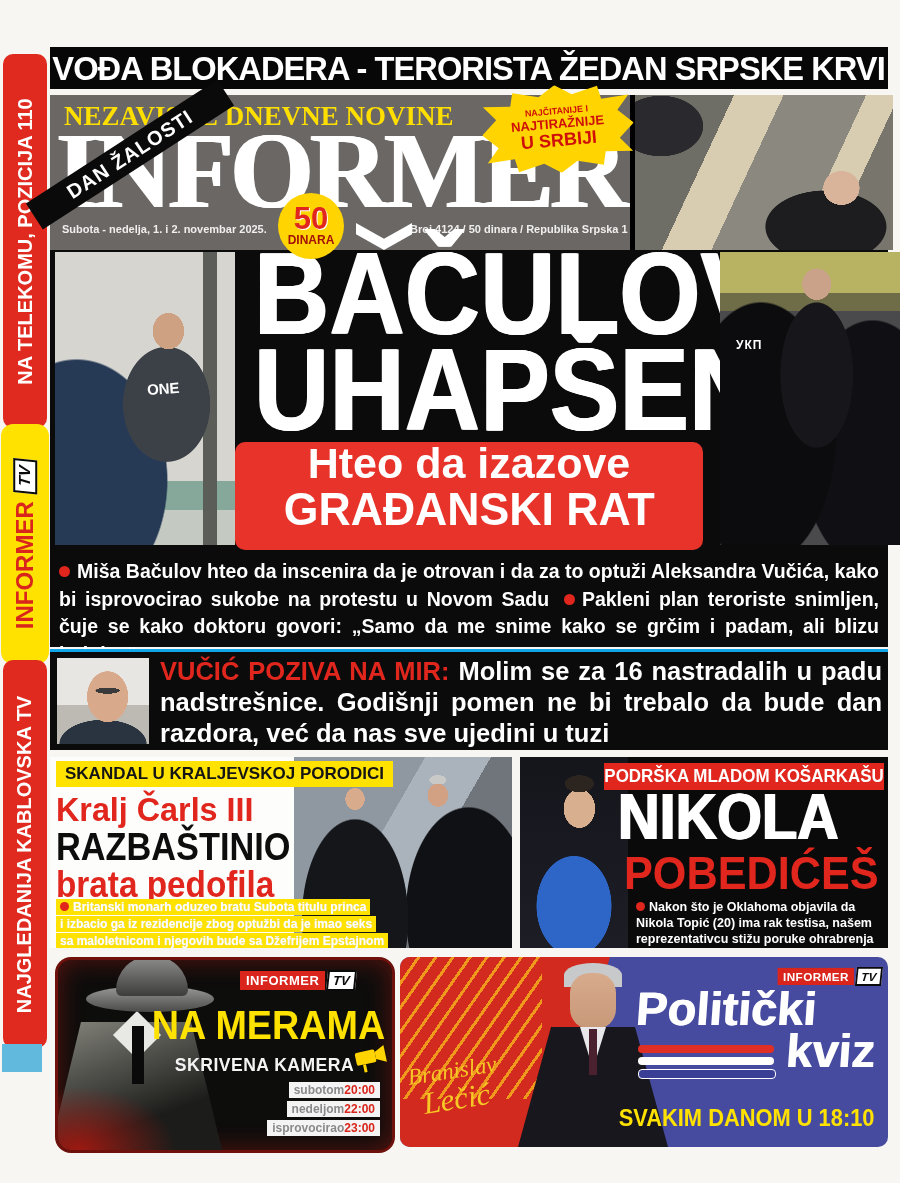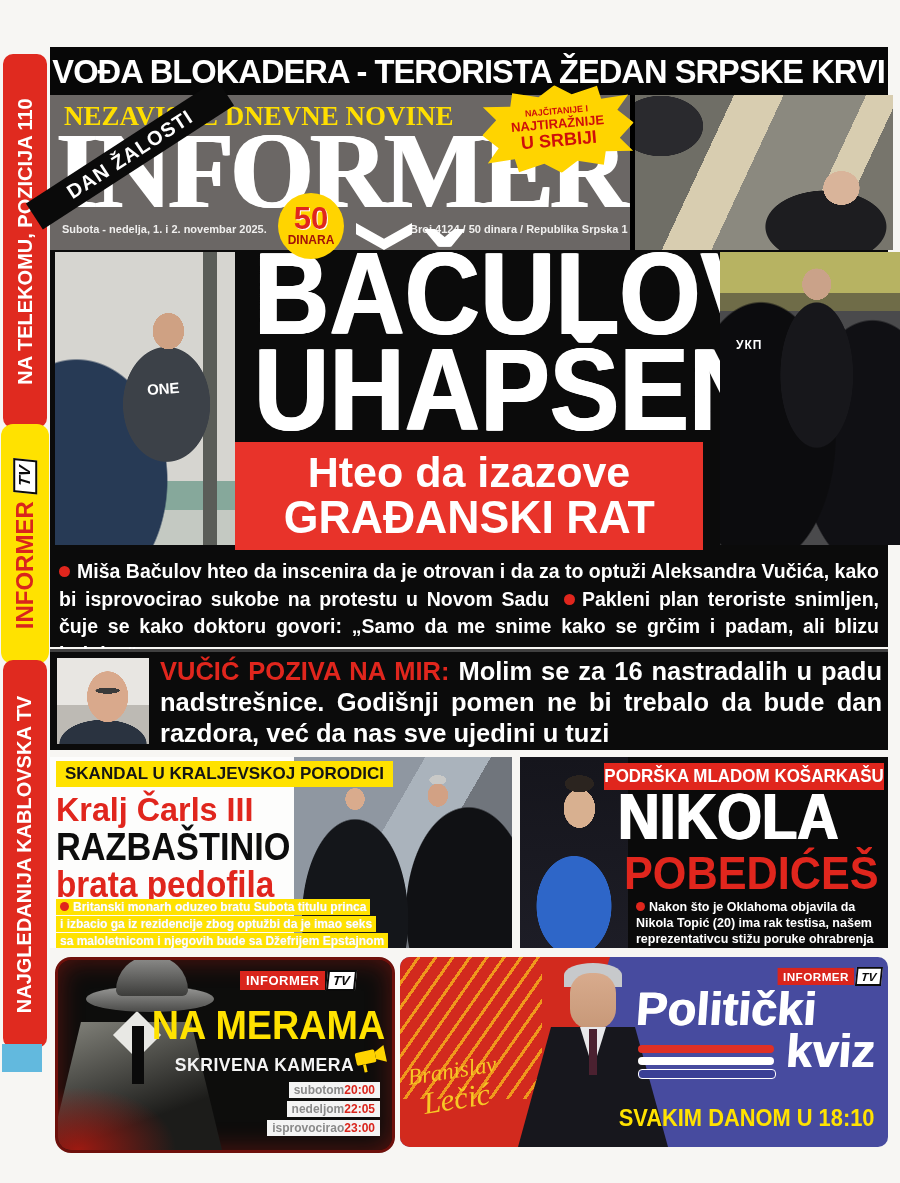--- a/index.html
+++ b/index.html
@@ -15,21 +15,21 @@
   .rail-tv{left:1px;top:424px;width:48px;height:240px;background:#ffe200;border-radius:12px;
            display:flex;align-items:center;justify-content:center;}
   .rail-tv .vtext{color:#d9251c;font-size:24px;display:flex;align-items:center;gap:8px;}
   .mini-tv{background:#fff;color:#0a0a0a;border:2px solid #0a0a0a;font-weight:800;font-style:italic;
            font-size:16px;padding:1px 5px;transform:skewX(-6deg);display:inline-block;}
   .rail-bottom{left:3px;top:660px;width:44px;height:388px;background:#e02a1f;}
   .rail-bottom .vtext{color:#fff;font-size:20px;}
   .rail-blue{left:2px;top:1044px;width:40px;height:28px;background:#62b9de;}
 
   
-  .top-banner{left:50px;top:47px;width:838px;height:48px;background:#070707;display:flex;
+  .top-banner{left:50px;top:47px;width:838px;height:42px;background:#070707;display:flex;
               align-items:center;justify-content:center;}
   .top-banner span{color:#fff;font-size:34px;font-weight:800;white-space:nowrap;
                    transform:scaleX(0.96);letter-spacing:-1px;}
 
   
   .masthead{left:50px;top:95px;width:838px;height:155px;background:#6b6765;}
   .ribbon{left:-34px;top:44px;width:228px;height:31px;background:#0a0a0a;transform:rotate(-33deg);
           display:flex;align-items:center;justify-content:center;z-index:6;}
   .ribbon span{color:#fff;font-size:20px;font-weight:800;letter-spacing:1px;}
   .tagline{left:14px;top:6px;font-family:"Liberation Serif",serif;font-weight:700;font-size:27px;
@@ -74,33 +74,33 @@
   .lead-h1{left:180px;top:-14px;}
   .lead-h2{left:180px;top:82px;}
   .photo-arrest{left:670px;top:2px;width:186px;height:293px;
       background:
         radial-gradient(24px 26px at 52% 11%,#caa289 0 60%,transparent 61%),
         radial-gradient(60px 120px at 52% 42%,#17171b 0 60%,transparent 61%),
         radial-gradient(120px 210px at 22% 62%,#0c0c0e 0 62%,transparent 63%),
         radial-gradient(115px 200px at 82% 66%,#101014 0 62%,transparent 63%),
         linear-gradient(#b7b362 0 14%,#6f6c48 14% 20%,#4a4a4c 20%);}
   .uniform-text{left:16px;top:86px;color:#fff;font-weight:800;font-size:12px;letter-spacing:1px;}
-  .subhead-box{left:185px;top:192px;width:468px;height:108px;background:#e8332a;border-radius:0;
-               display:flex;flex-direction:column;align-items:center;justify-content:center;}
+  .subhead-box{left:185px;top:192px;width:468px;height:108px;background:#e8332a;border-radius:10px;
+               display:flex;flex-direction:column;align-items:center;}
   .subhead-box .s1{color:#fff;font-size:43px;font-weight:800;line-height:1.02;white-space:nowrap;}
   .subhead-box .s2{color:#fff;font-size:46px;font-weight:800;line-height:1.02;white-space:nowrap;
                    transform:scaleX(0.97);}
   .lead-summary{left:9px;top:308px;width:820px;color:#fff;font-size:19.5px;font-weight:700;
                 line-height:1.42;text-align:justify;text-align-last:left;}
   .bullet{display:inline-block;width:11px;height:11px;border-radius:50%;background:#e0261d;
           margin:0 7px 1px 0;}
   .bullet.mid{margin-left:6px;}
 
   
-  .vucic{left:50px;top:649px;width:838px;height:98px;background:#0b0b0b;border-top:3px solid #404040;}
+  .vucic{left:50px;top:649px;width:838px;height:98px;background:#0b0b0b;border-top:3px solid #0ea5e9;}
   .photo-vucic{left:7px;top:6px;width:92px;height:86px;
       background:
         radial-gradient(20px 5px at 55% 38%,#3a3a3a 0 60%,transparent 61%),
         radial-gradient(34px 42px at 55% 45%,#d9a98c 0 60%,transparent 61%),
         radial-gradient(72px 40px at 50% 100%,#2a3340 0 60%,transparent 61%),
         linear-gradient(#e8e6e2 0 55%,#bdbab4 55%);}
   .vucic-text{left:110px;top:4px;width:722px;font-size:25.5px;font-weight:800;line-height:1.22;
               text-align:justify;text-align-last:left;color:#fff;}
   .vucic-text .lead-in{color:#e0261d;}
 
@@ -324,21 +324,21 @@
       <svg width="34" height="30" viewBox="0 0 34 30">
           <g fill="#ffd400">
             <rect x="2" y="8" width="20" height="13" rx="2"></rect>
             <polygon points="22,11 32,6 32,23 22,18"></polygon>
             <rect x="8" y="21" width="3" height="8"></rect>
           </g>
         </svg>
     </div>
     <div class="abs ad1-sched">
       <span class="srow"><span class="sday">subotom</span><span class="stime">20:00</span></span>
-      <span class="srow"><span class="sday">nedeljom</span><span class="stime">22:05</span></span>
+      <span class="srow"><span class="sday">nedeljom</span><span class="stime">22:00</span></span>
       <span class="srow"><span class="sday">isprovocirao</span><span class="stime">23:00</span></span>
     </div>
   </div>
 
   <div class="abs ad2">
     <div class="abs ad2-red">
       <div class="abs ad2-stripes"></div>
     </div>
     <div class="abs ad2-host">
       <span class="fn">Branislav</span>

